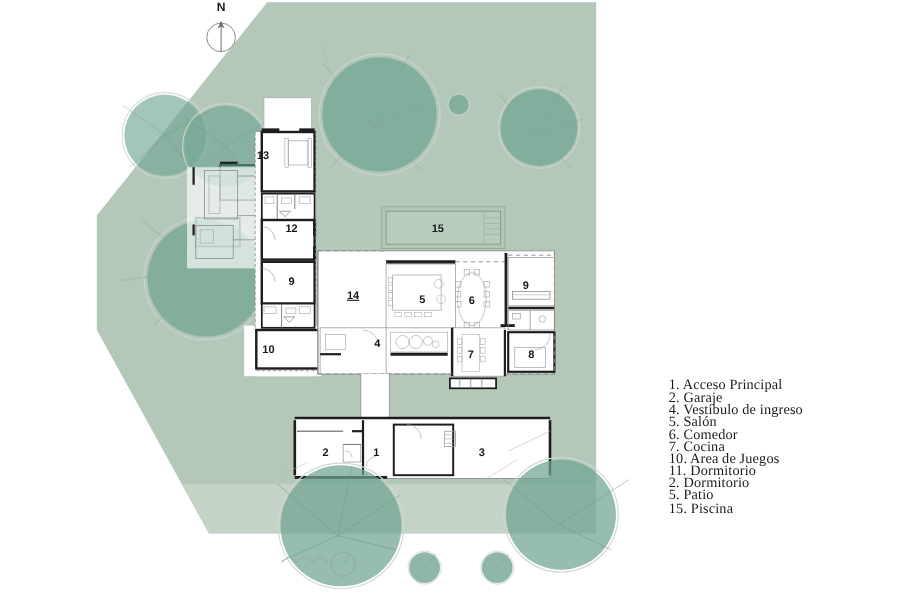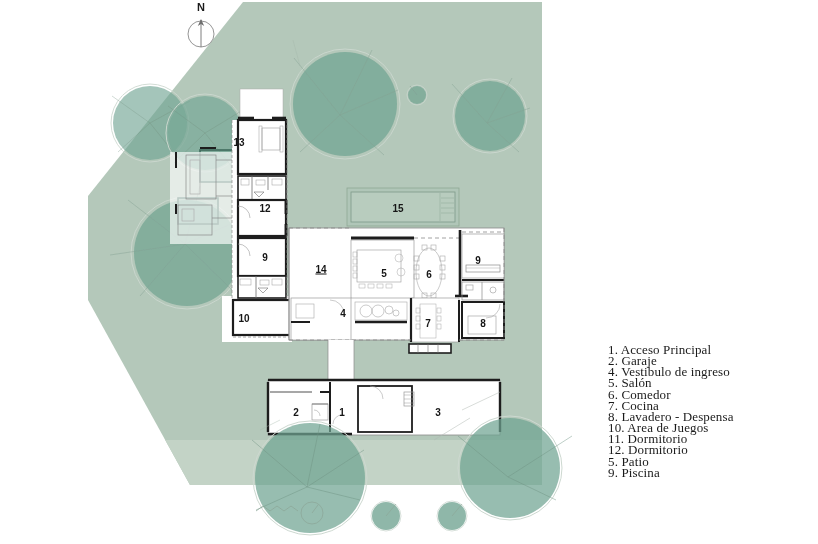--- a/index.html
+++ b/index.html
@@ -478,21 +478,20 @@
       <div class="room-num" style="left: 398px; top: 208px;">15</div>
     </div>
 
   <div id="legend">
       <div class="legend-line">1. Acceso Principal</div>
       <div class="legend-line">2. Garaje</div>
       <div class="legend-line">4. Vestibulo de ingreso</div>
       <div class="legend-line">5. Salón</div>
       <div class="legend-line">6. Comedor</div>
       <div class="legend-line">7. Cocina</div>
-      <div class="legend-line">8. Lavadero - Despensa</div>
       <div class="legend-line">10. Area de Juegos</div>
       <div class="legend-line">11. Dormitorio</div>
-      <div class="legend-line">12. Dormitorio</div>
+      <div class="legend-line">2. Dormitorio</div>
       <div class="legend-line">5. Patio</div>
-      <div class="legend-line">9. Piscina</div>
+      <div class="legend-line">15. Piscina</div>
     </div>
 
 </div>
 
 </body></html>

